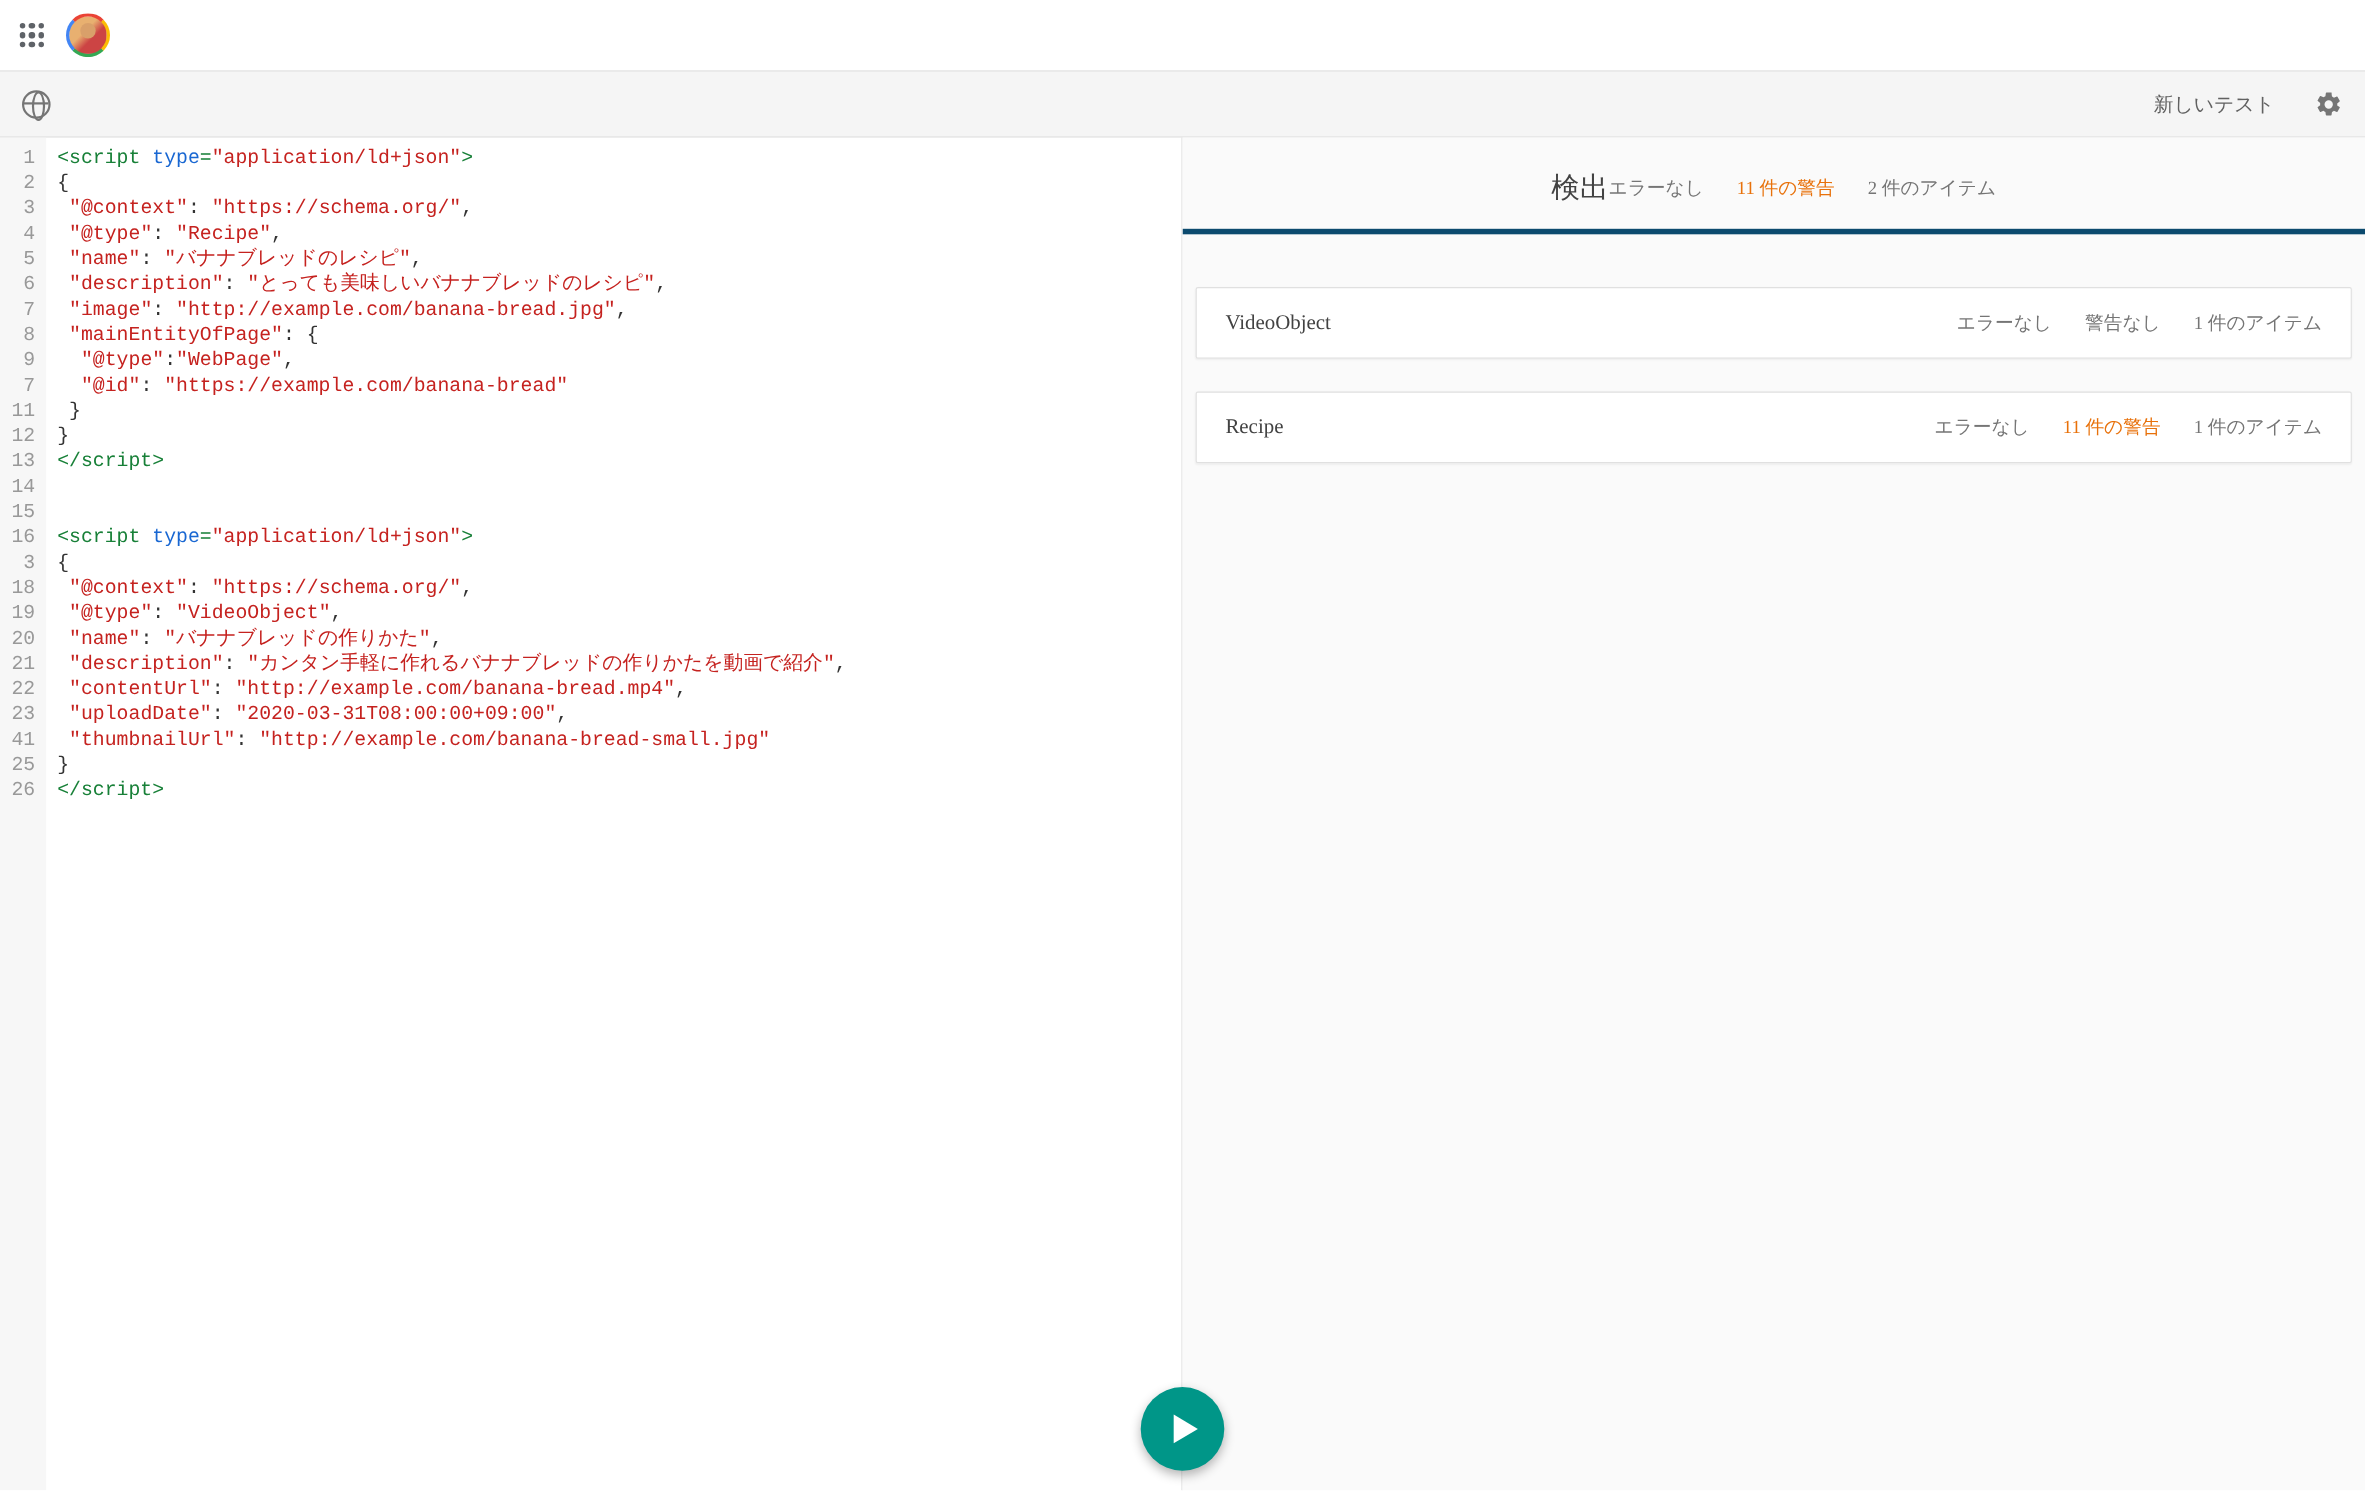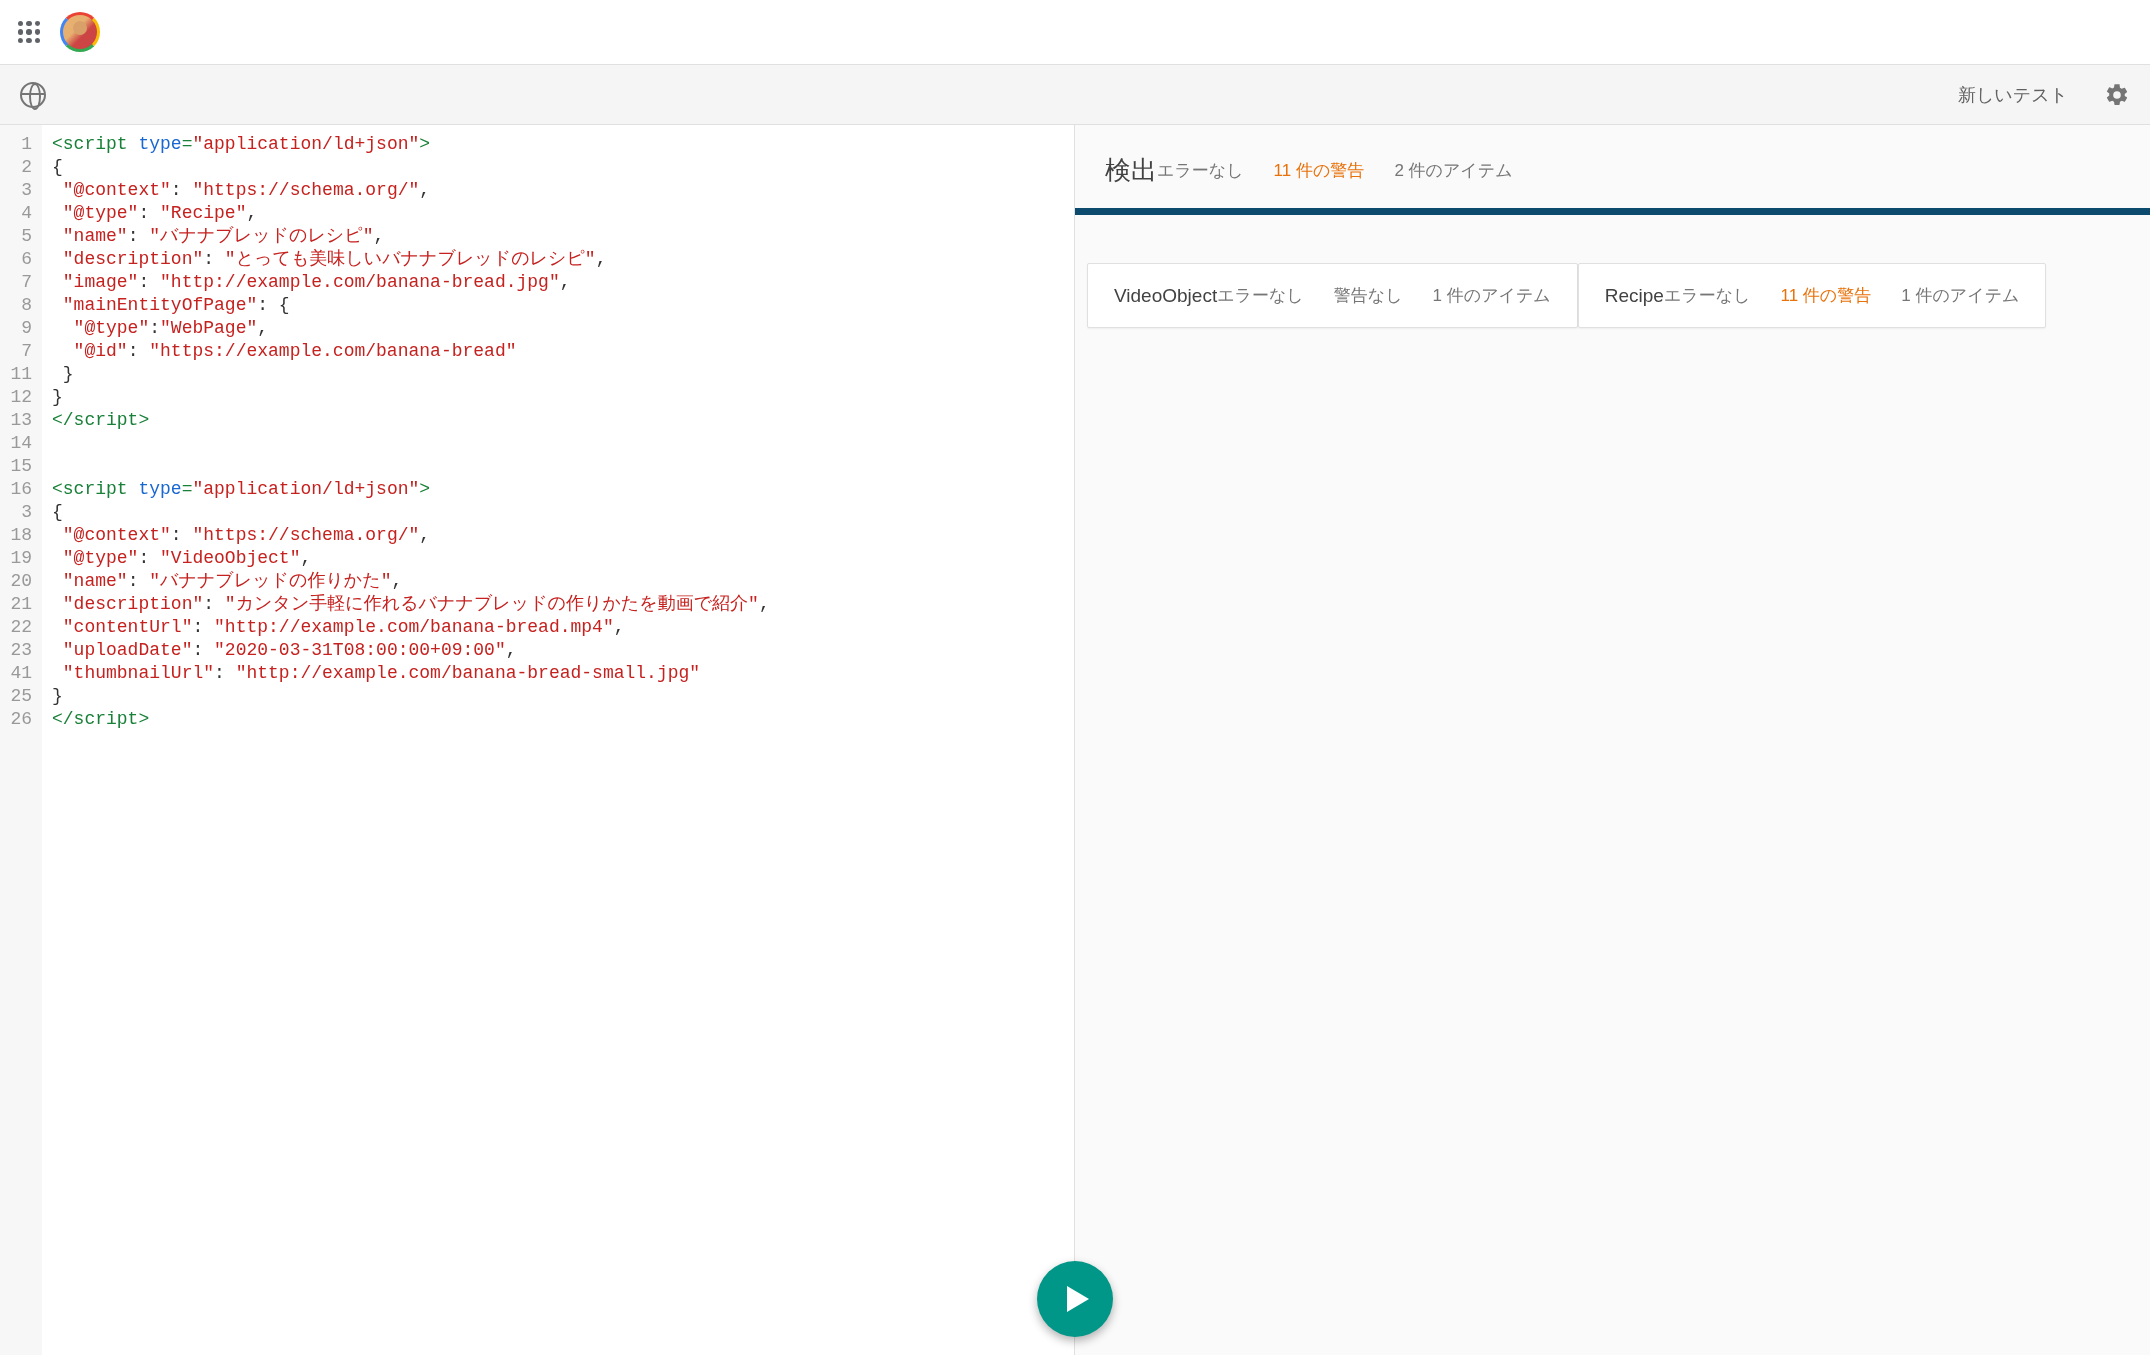--- a/index.html
+++ b/index.html
@@ -164,41 +164,44 @@
     
     .results {
       width: 50%;
       background: #fafafa;
       padding: 0;
       overflow: auto;
     }
     .results-header {
       display: flex;
       align-items: center;
-      justify-content: flex-start;
+      justify-content: center;
       padding: 28px 30px 20px 30px;
-      border-bottom: 7px solid #0c4a6e;
+      border-bottom: 5px solid #0c4a6e;
+      font-family: Liberation Serif, serif;
     }
     .results-title {
       font-size: 26px;
       color: #424242;
       font-weight: 400;
     }
     .results-summary {
       display: flex;
       gap: 30px;
       font-size: 17px;
       color: #757575;
     }
     .warn { color: #e8710a; }
 
     .result-cards {
       padding: 48px 12px 12px 12px;
       display: flex;
-      flex-direction: row;
+      flex-direction: column;
+      gap: 30px;
+      font-family: Liberation Serif, serif;
     }
     .card {
       background: #fff;
       border: 1px solid #e0e0e0;
       border-radius: 2px;
       padding: 20px 26px;
       display: flex;
       align-items: center;
       justify-content: space-between;
       cursor: pointer;

